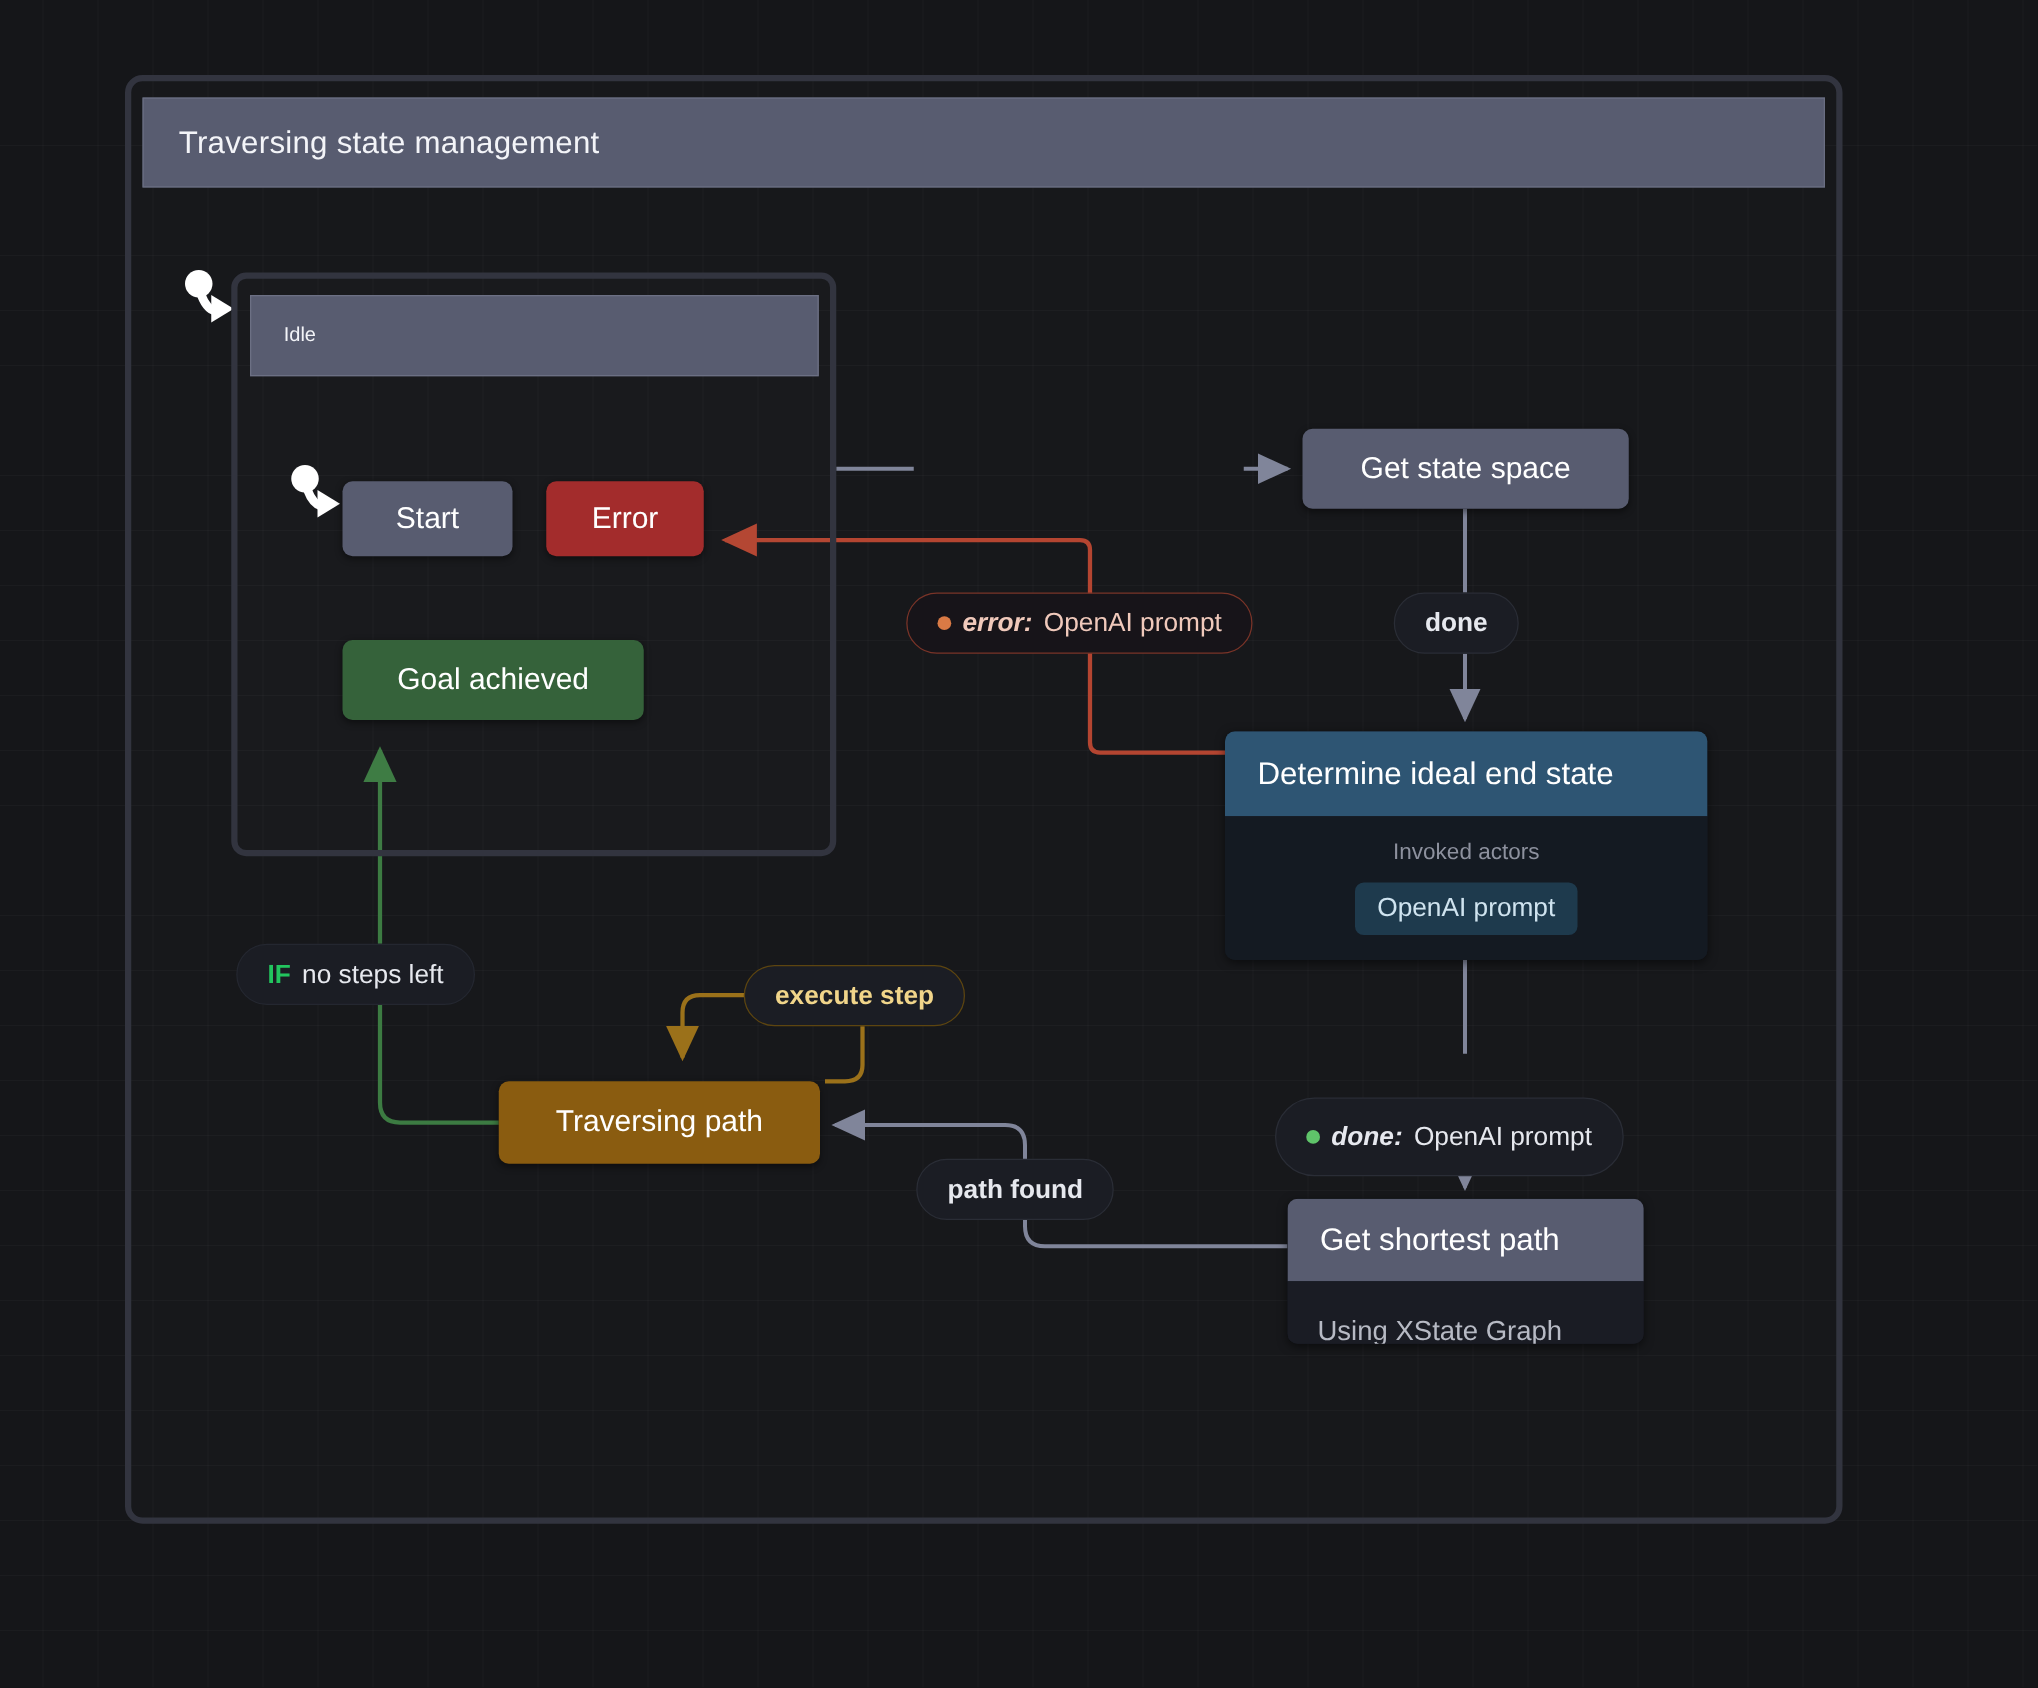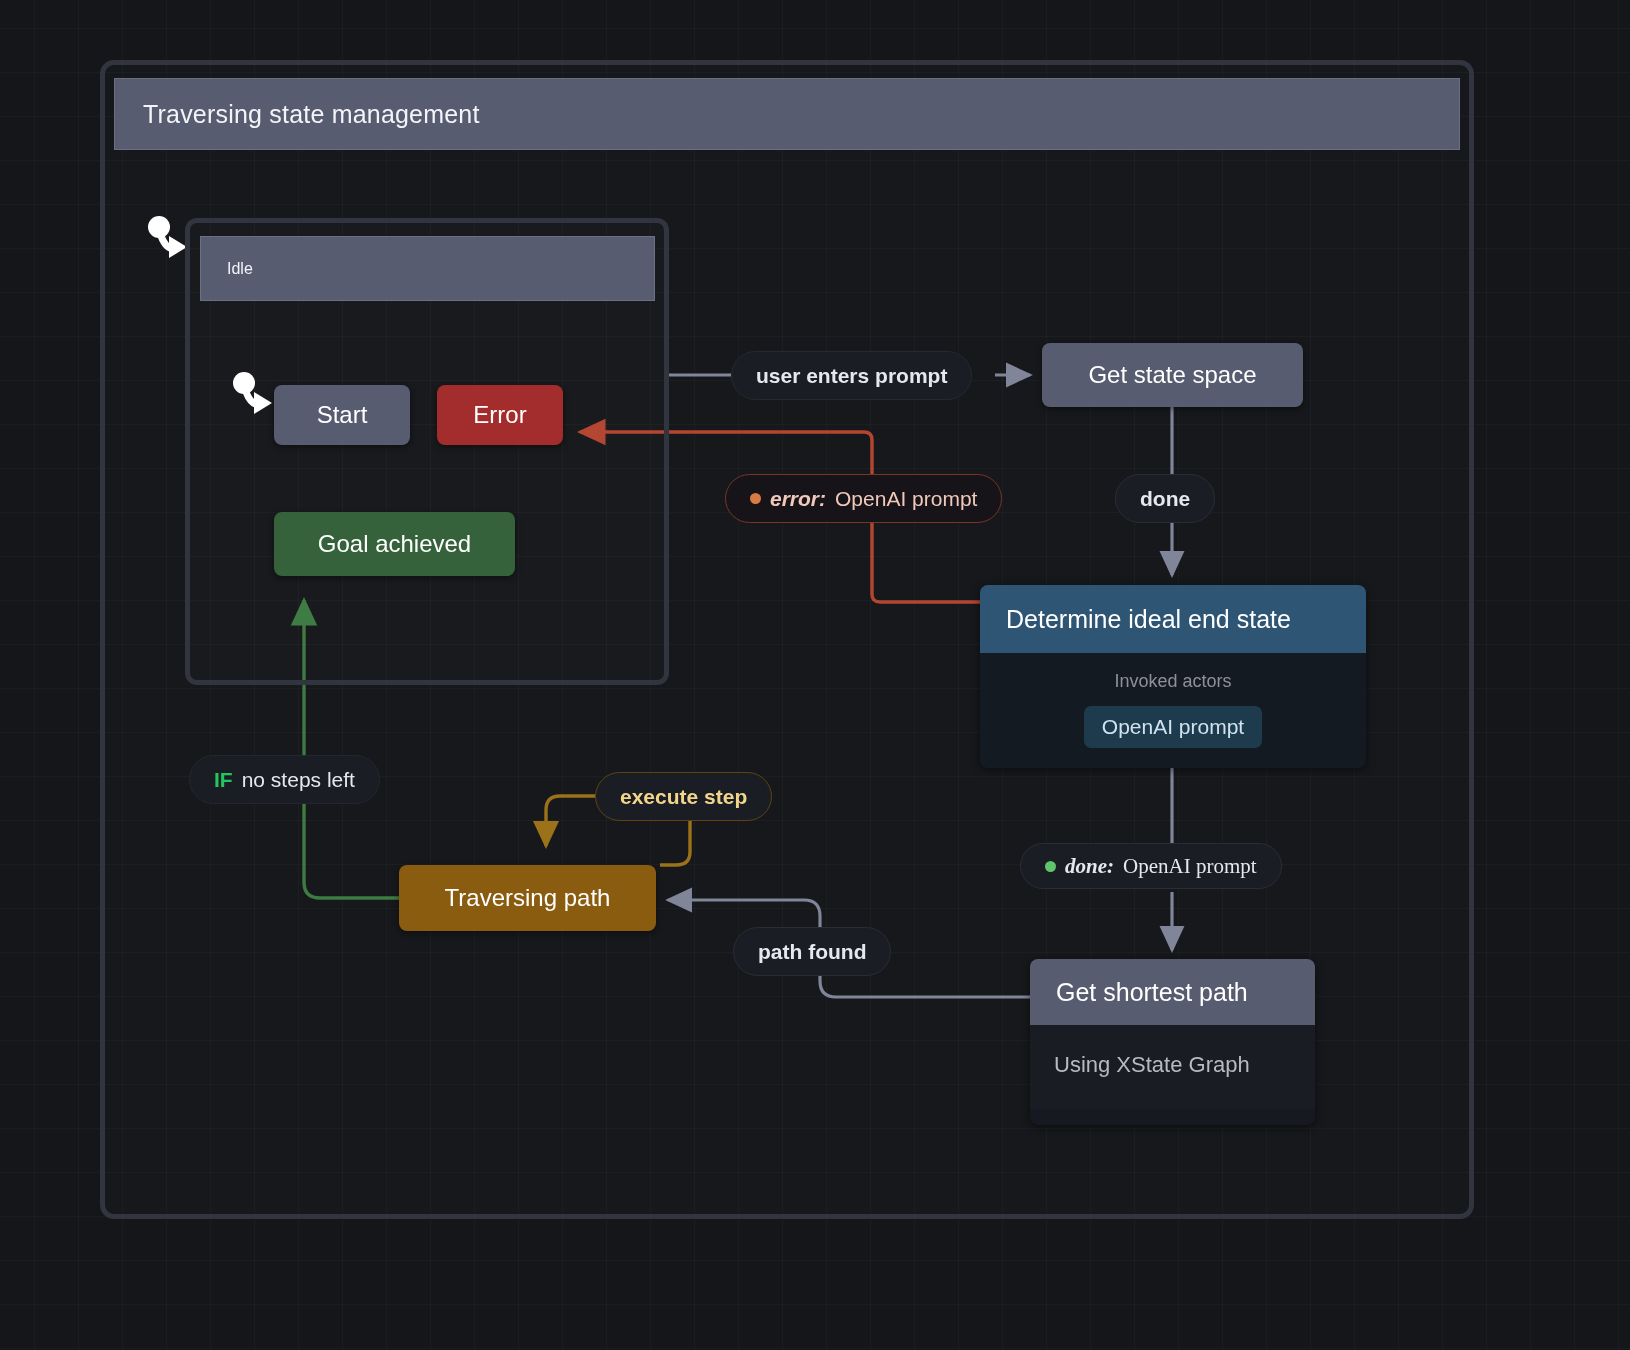--- a/index.html
+++ b/index.html
@@ -125,21 +125,21 @@
     font-size: 21px;
   }
 
   
   #card-determine { left: 980px; top: 585px; width: 386px; height: 183px; background: #171c24; }
   #card-determine .card-header { height: 68px; background: #2e5573; }
   #card-determine .card-body { background: #141a22; height: 115px; }
   #card-determine .actor-chip { background: #1e3a4d; color: #cfe3ef; }
 
   
-  #card-shortest { left: 1030px; top: 959px; width: 285px; height: 166px; background: #171922; }
+  #card-shortest { left: 1030px; top: 959px; width: 285px; height: 116px; background: #171922; }
   #card-shortest .card-header { height: 66px; background: #585c70; }
   #card-shortest .card-body { background: #1a1c24; height: 84px; display:flex; align-items:center; }
   .card-desc { color: #b7bac4; font-size: 22px; }
 
   
   .evt {
     position: absolute;
     display: flex;
     align-items: center;
     justify-content: center;
@@ -161,21 +161,21 @@
   .evt .kw-italic { font-style: italic; font-weight: bold; }
   .evt .kw-if { color: #22c55e; font-weight: bold; }
   .evt .val { font-weight: normal; }
   .dot { width: 11px; height: 11px; border-radius: 50%; display: inline-block; }
   .dot.orange { background: #d97a45; }
   .dot.green  { background: #5fc46a; }
 
   #evt-user-prompt   { left: 731px;  top: 351px; height: 49px; }
   #evt-error         { left: 725px;  top: 474px; height: 49px; }
   #evt-done          { left: 1115px; top: 474px; height: 49px; }
-  #evt-done-openai   { left: 1020px; top: 843px; height: 46px; font-family: Liberation Serif, serif; }
+  #evt-done-openai   { left: 1020px; top: 878px; height: 63px; }
   #evt-path-found    { left: 733px;  top: 927px; height: 49px; }
   #evt-execute-step  { left: 595px;  top: 772px; height: 49px; }
   #evt-no-steps-left { left: 189px;  top: 755px; height: 49px; }
 
   .edges { position: absolute; left: 0; top: 0; width: 1630px; height: 1350px; pointer-events: none; }
 </style>
 </head>
 <body>
 
 <div id="canvas">
@@ -270,23 +270,20 @@
     </div>
     <div class="card-body">
       <span class="card-desc">Using XState Graph</span>
     </div>
   </div>
 
   <div class="node gold" id="node-traversing-path">
     <span>Traversing path</span>
   </div>
 
-  <div class="evt plain" id="evt-user-prompt">
-    <span>user enters prompt</span>
-  </div>
 
   <div class="evt err" id="evt-error">
     <span class="dot orange"></span>
     <span class="kw-italic">error:</span>
     <span class="val">OpenAI prompt</span>
   </div>
 
   <div class="evt ok" id="evt-done">
     <span>done</span>
   </div>

